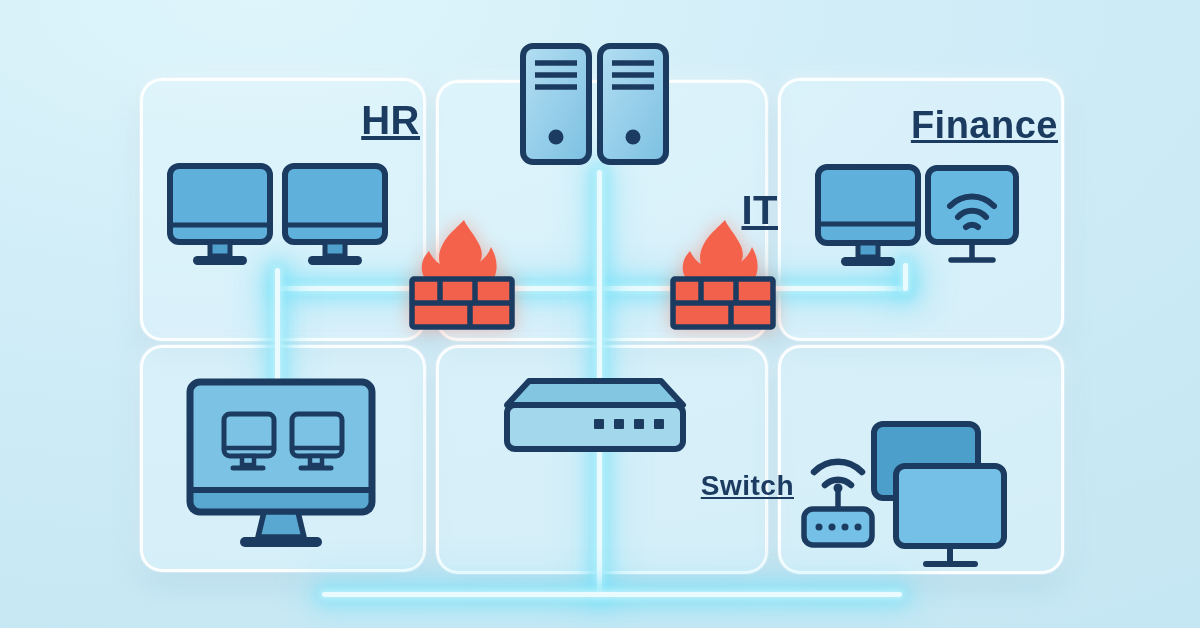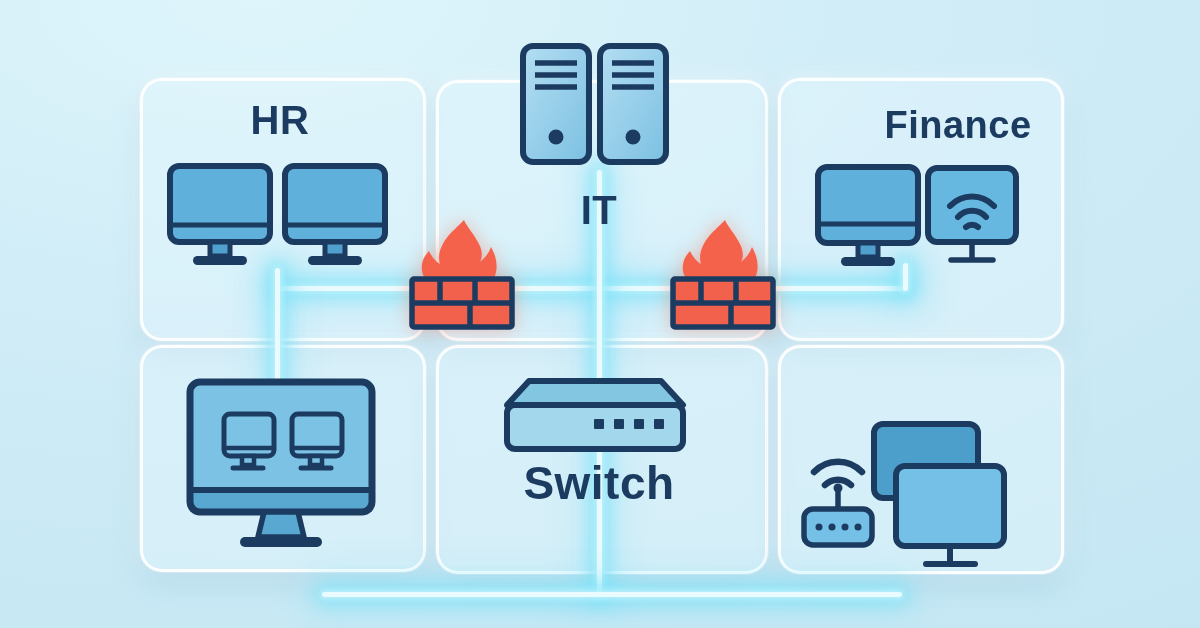--- a/index.html
+++ b/index.html
@@ -17,21 +17,21 @@
                0 0 22px rgba(255,255,255,0.55);
   }
   .glow-line{
     position:absolute;z-index:2;background:#eafbff;border-radius:4px;
     box-shadow:0 0 6px 2px rgba(195,243,252,0.95),
                0 0 16px 6px rgba(118,226,248,0.75),
                0 0 34px 14px rgba(130,228,250,0.40);
   }
   .label{
     position:absolute;z-index:3;color:#1c3b60;font-weight:bold;
-    text-align:center;letter-spacing:0.5px;line-height:1;
+    text-align:right;letter-spacing:0.5px;line-height:1;text-decoration:underline;
   }
   .icon{position:absolute;z-index:3;}
   .icon.fw{z-index:4;filter:drop-shadow(0 0 9px rgba(250,120,90,0.45));}
 </style>
 </head>
 <body>
 
 <div class="canvas">
 
   <div class="panel" style="left:140px;top:78px;width:280px;height:257px;"></div>
@@ -41,23 +41,23 @@
   <div class="panel" style="left:436px;top:345px;width:326px;height:223px;"></div>
   <div class="panel" style="left:778px;top:345px;width:280px;height:223px;"></div>
 
   <div class="glow-line" style="left:277px;top:286px;width:630px;height:5px;"></div>
   <div class="glow-line" style="left:275px;top:268px;width:5px;height:120px;"></div>
   <div class="glow-line" style="left:597px;top:170px;width:5px;height:428px;"></div>
   <div class="glow-line" style="left:903px;top:263px;width:5px;height:28px;"></div>
   <div class="glow-line" style="left:322px;top:592px;width:580px;height:5px;"></div>
 
   <div class="label" style="left:140px;top:100px;width:280px;font-size:40px;">HR</div>
-  <div class="label" style="left:436px;top:190px;width:326px;font-size:40px;">IT</div>
-  <div class="label" style="left:818px;top:106px;width:280px;font-size:38px;">Finance</div>
-  <div class="label" style="left:436px;top:460px;width:326px;font-size:46px;">Switch</div>
+  <div class="label" style="left:452px;top:190px;width:326px;font-size:40px;">IT</div>
+  <div class="label" style="left:778px;top:106px;width:280px;font-size:38px;">Finance</div>
+  <div class="label" style="left:436px;top:472px;width:326px;font-size:28px;padding-left:32px;">Switch</div>
 
   <svg class="icon" style="left:166px;top:162px;" width="108" height="104" viewBox="0 0 108 104">
     <rect x="4" y="4" width="100" height="76" rx="9" fill="#5fb0da" stroke="#1c3b60" stroke-width="6"></rect>
     <line x1="6" y1="63" x2="102" y2="63" stroke="#1c3b60" stroke-width="5"></line>
     <rect x="44" y="80" width="20" height="14" fill="#4fa0cc" stroke="#1c3b60" stroke-width="5"></rect>
     <rect x="27" y="94" width="54" height="9" rx="4.5" fill="#1c3b60"></rect>
   </svg>
   <svg class="icon" style="left:281px;top:162px;" width="108" height="104" viewBox="0 0 108 104">
     <rect x="4" y="4" width="100" height="76" rx="9" fill="#5fb0da" stroke="#1c3b60" stroke-width="6"></rect>
     <line x1="6" y1="63" x2="102" y2="63" stroke="#1c3b60" stroke-width="5"></line>

